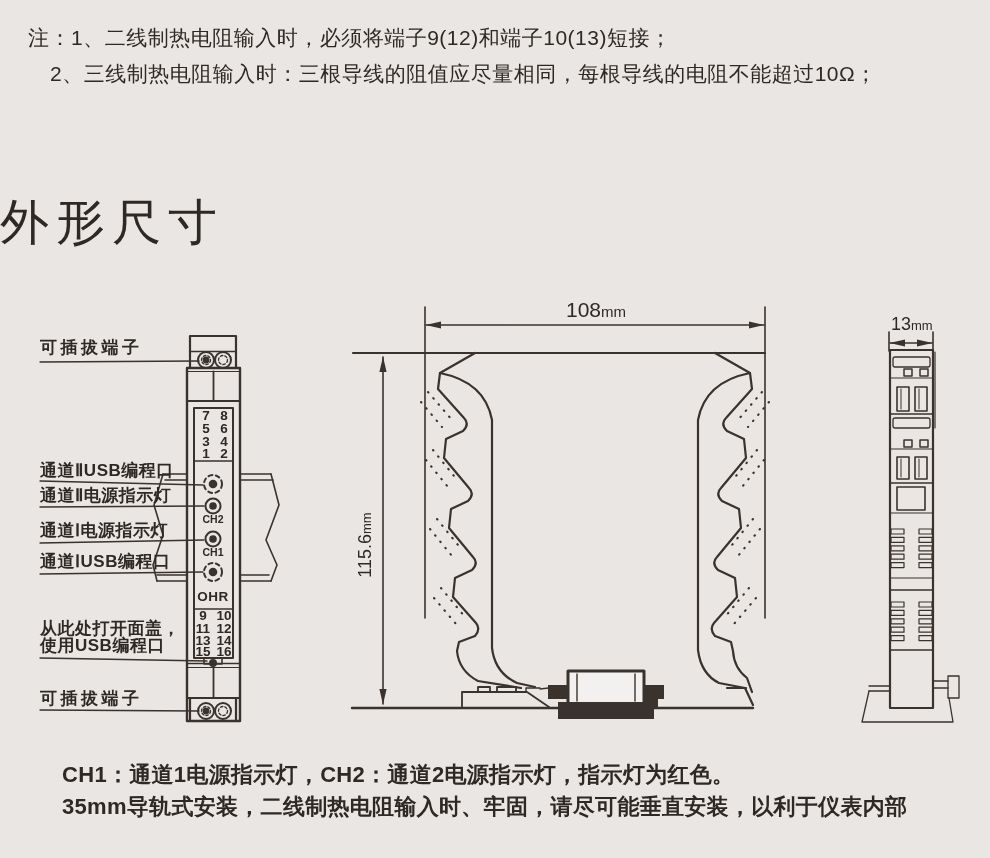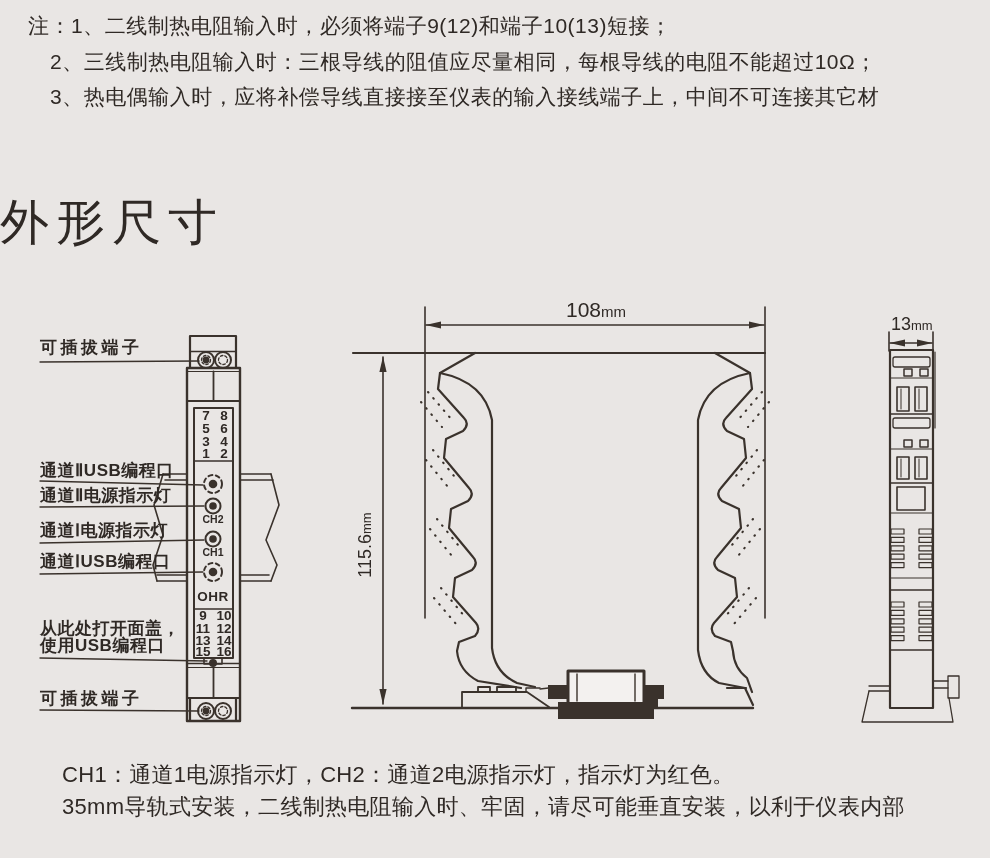--- a/index.html
+++ b/index.html
@@ -1,47 +1,46 @@
 <!DOCTYPE html>
 <html><head>
 <meta charset="utf-8">
 <style>
   html,body{margin:0;padding:0}
   body{
     width:990px;height:858px;position:relative;overflow:hidden;
     background:#e9e6e4;color:#2f2925;
     font-family:"Liberation Sans",sans-serif;
   }
-  .notes{position:absolute;left:28px;top:8px;width:950px;
+  .notes{position:absolute;left:28px;top:20px;width:950px;
          font-size:21px;font-weight:500;line-height:35.5px;letter-spacing:.5px}
   .notes .ind{padding-left:22px}
   .title{position:absolute;left:0;top:190px;width:100%;text-align:left;
          font-size:49px;font-weight:500;letter-spacing:7px}
   svg.draw{position:absolute;left:0;top:280px}
   .footer{position:absolute;left:62px;top:759px;width:910px;
-          font-size:22px;font-weight:400;line-height:32px;letter-spacing:.3px}
+          font-size:22px;font-weight:700;line-height:32px;letter-spacing:.3px}
   
   text{font-family:"Liberation Sans",sans-serif;fill:#2f2925}
   .lbl{font-size:17px;font-weight:600;letter-spacing:.5px}
   .lbl-sp{font-size:17px;font-weight:600;letter-spacing:3.5px}
   .num{font-size:13.5px;font-weight:700}
   .chn{font-size:10.5px;font-weight:700}
   .logo{font-size:13.5px;font-weight:800;letter-spacing:.5px}
   .dimbig{font-size:21px;font-weight:500}
   .dimsml{font-size:15px;font-weight:500}
   .dimbig2{font-size:18px;font-weight:500}
   .dimsml2{font-size:13px;font-weight:500}
 </style>
 </head>
 <body>
 
 <div class="notes">
   <div>注：1、二线制热电阻输入时，必须将端子9(12)和端子10(13)短接；</div>
   <div class="ind">2、三线制热电阻输入时：三根导线的阻值应尽量相同，每根导线的电阻不能超过10Ω；</div>
-  <div class="ind">3、热电偶输入时，应将补偿导线直接接至仪表的输入接线端子上，中间不可连接其它材</div>
 </div>
 
 <div class="title">外形尺寸</div>
 
 <svg class="draw" width="990" height="465" viewBox="0 280 990 465">
   <defs>
     <marker id="arr" markerWidth="17" markerHeight="10" refX="16" refY="5" orient="auto-start-reverse" markerUnits="userSpaceOnUse">
       <path d="M16.5,5 L1,1.4 L1,8.6 Z" fill="#3a322c"></path>
     </marker>
   </defs>

